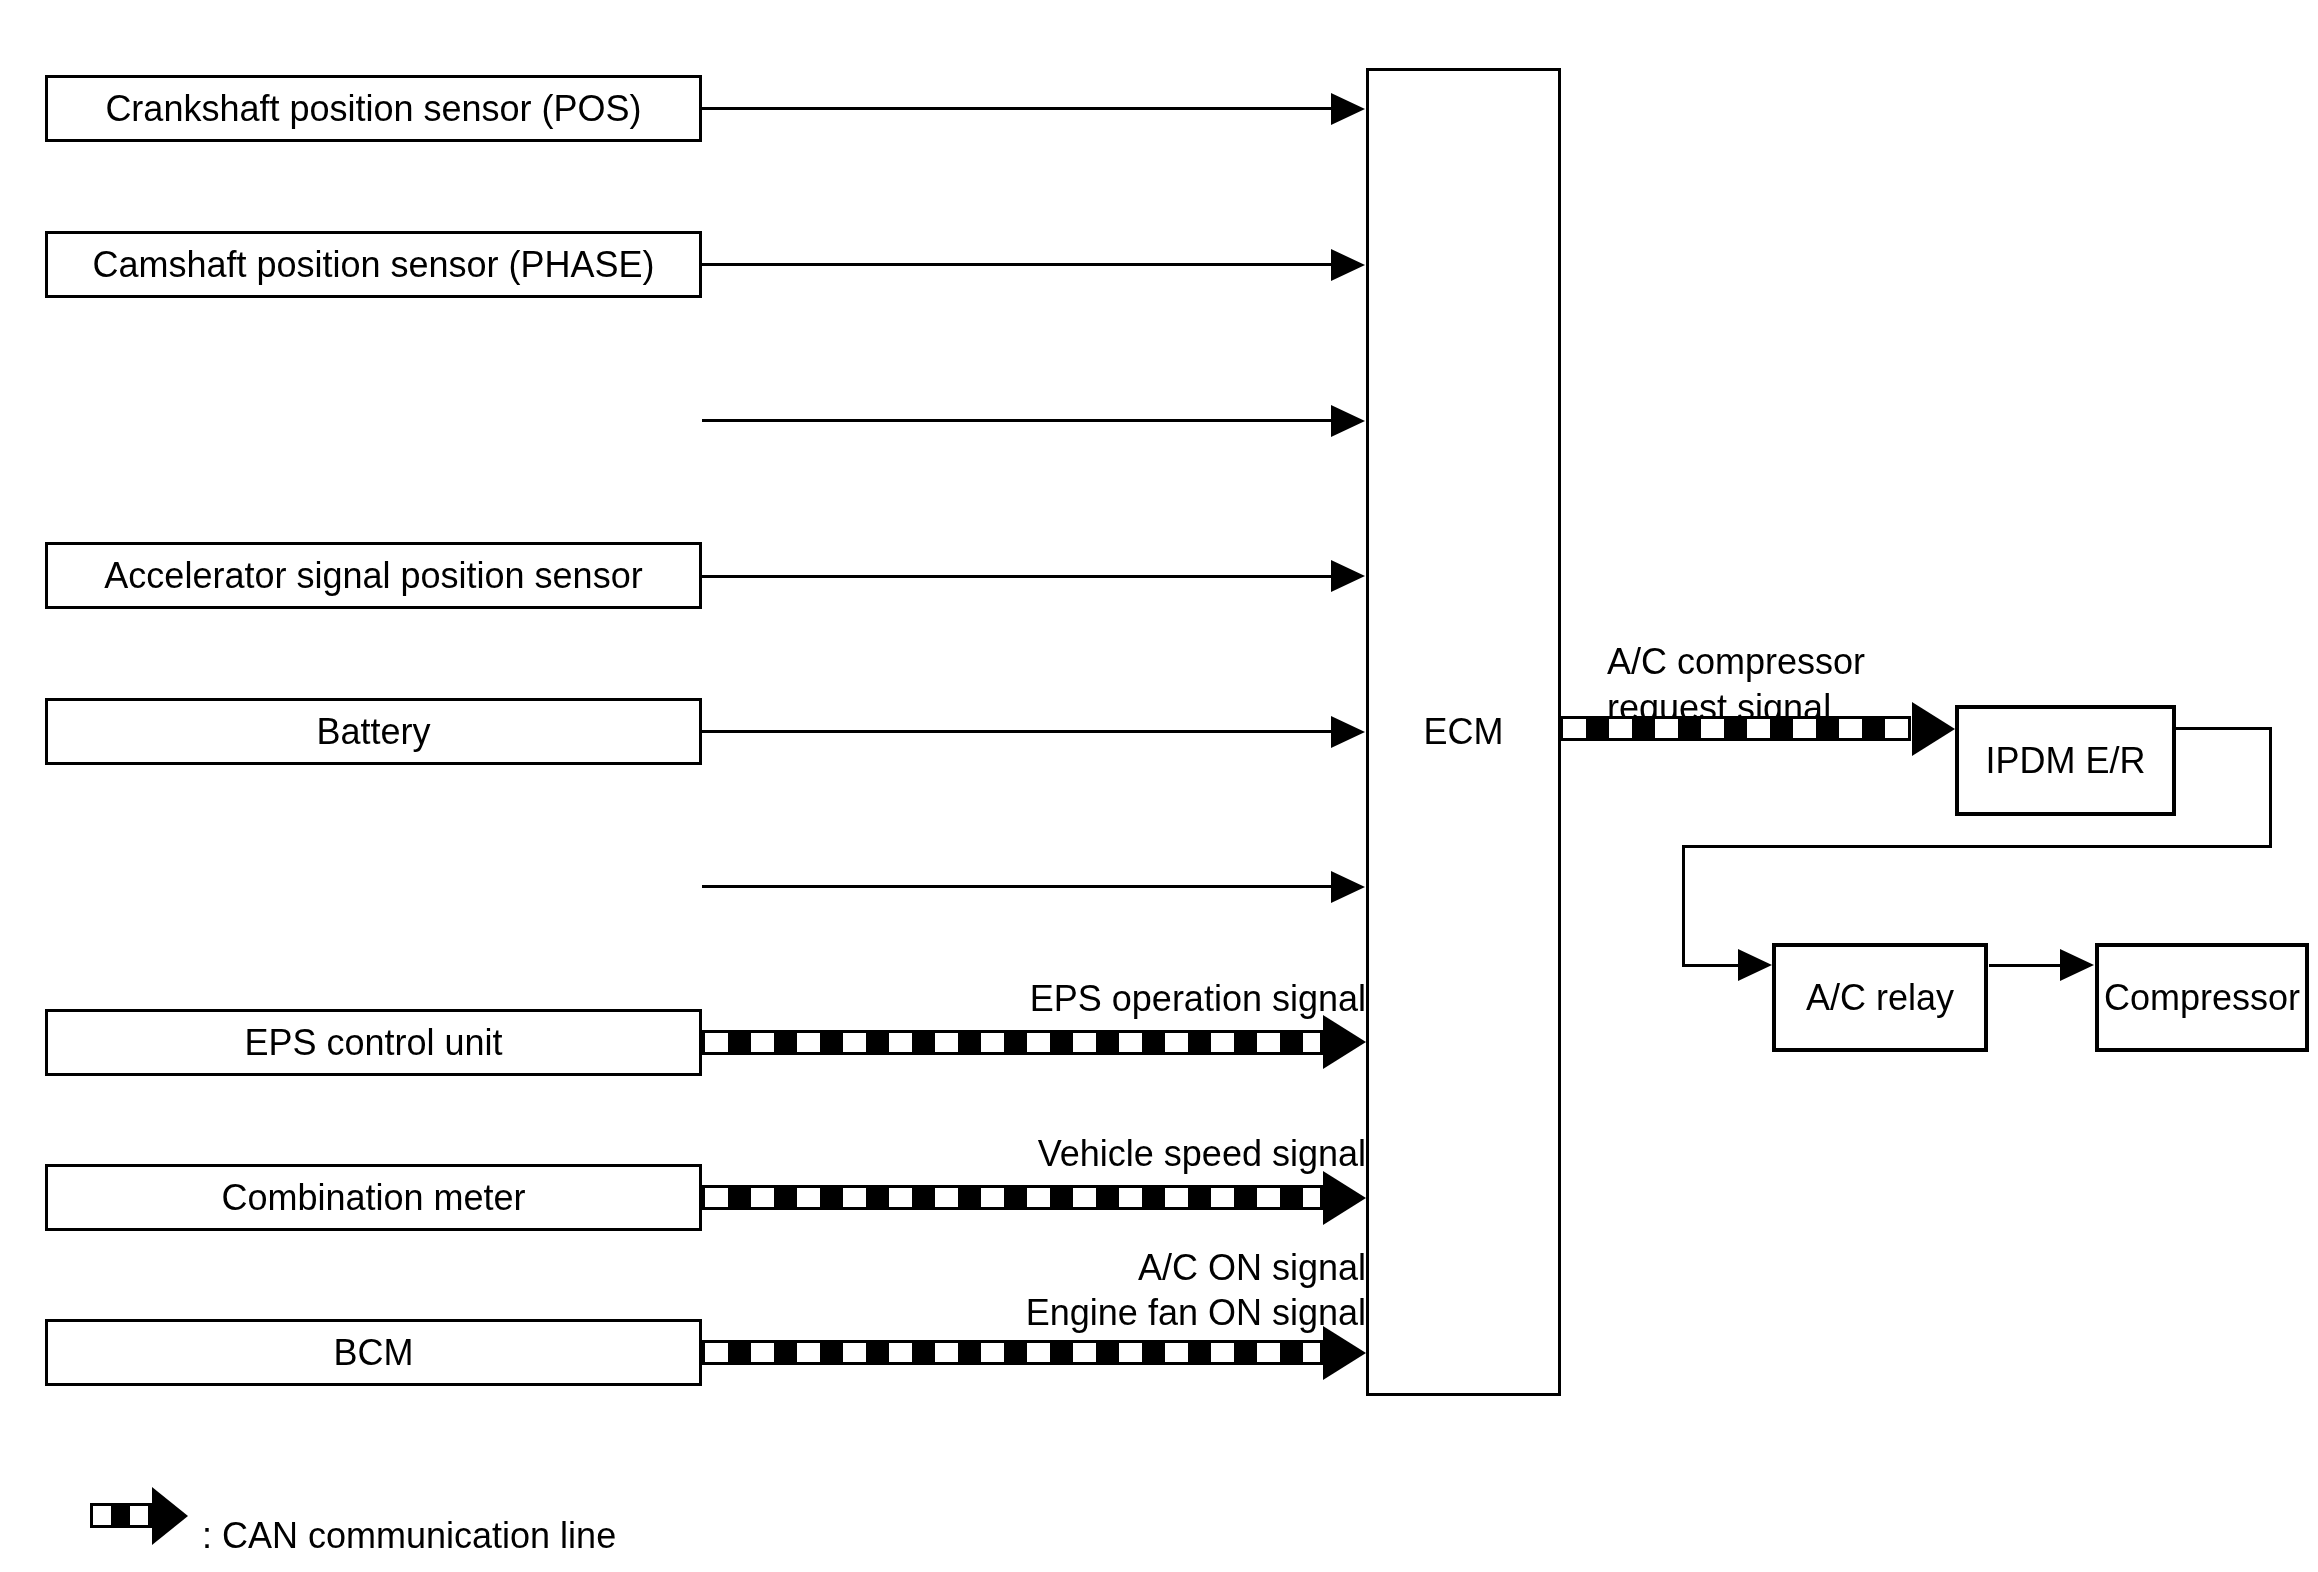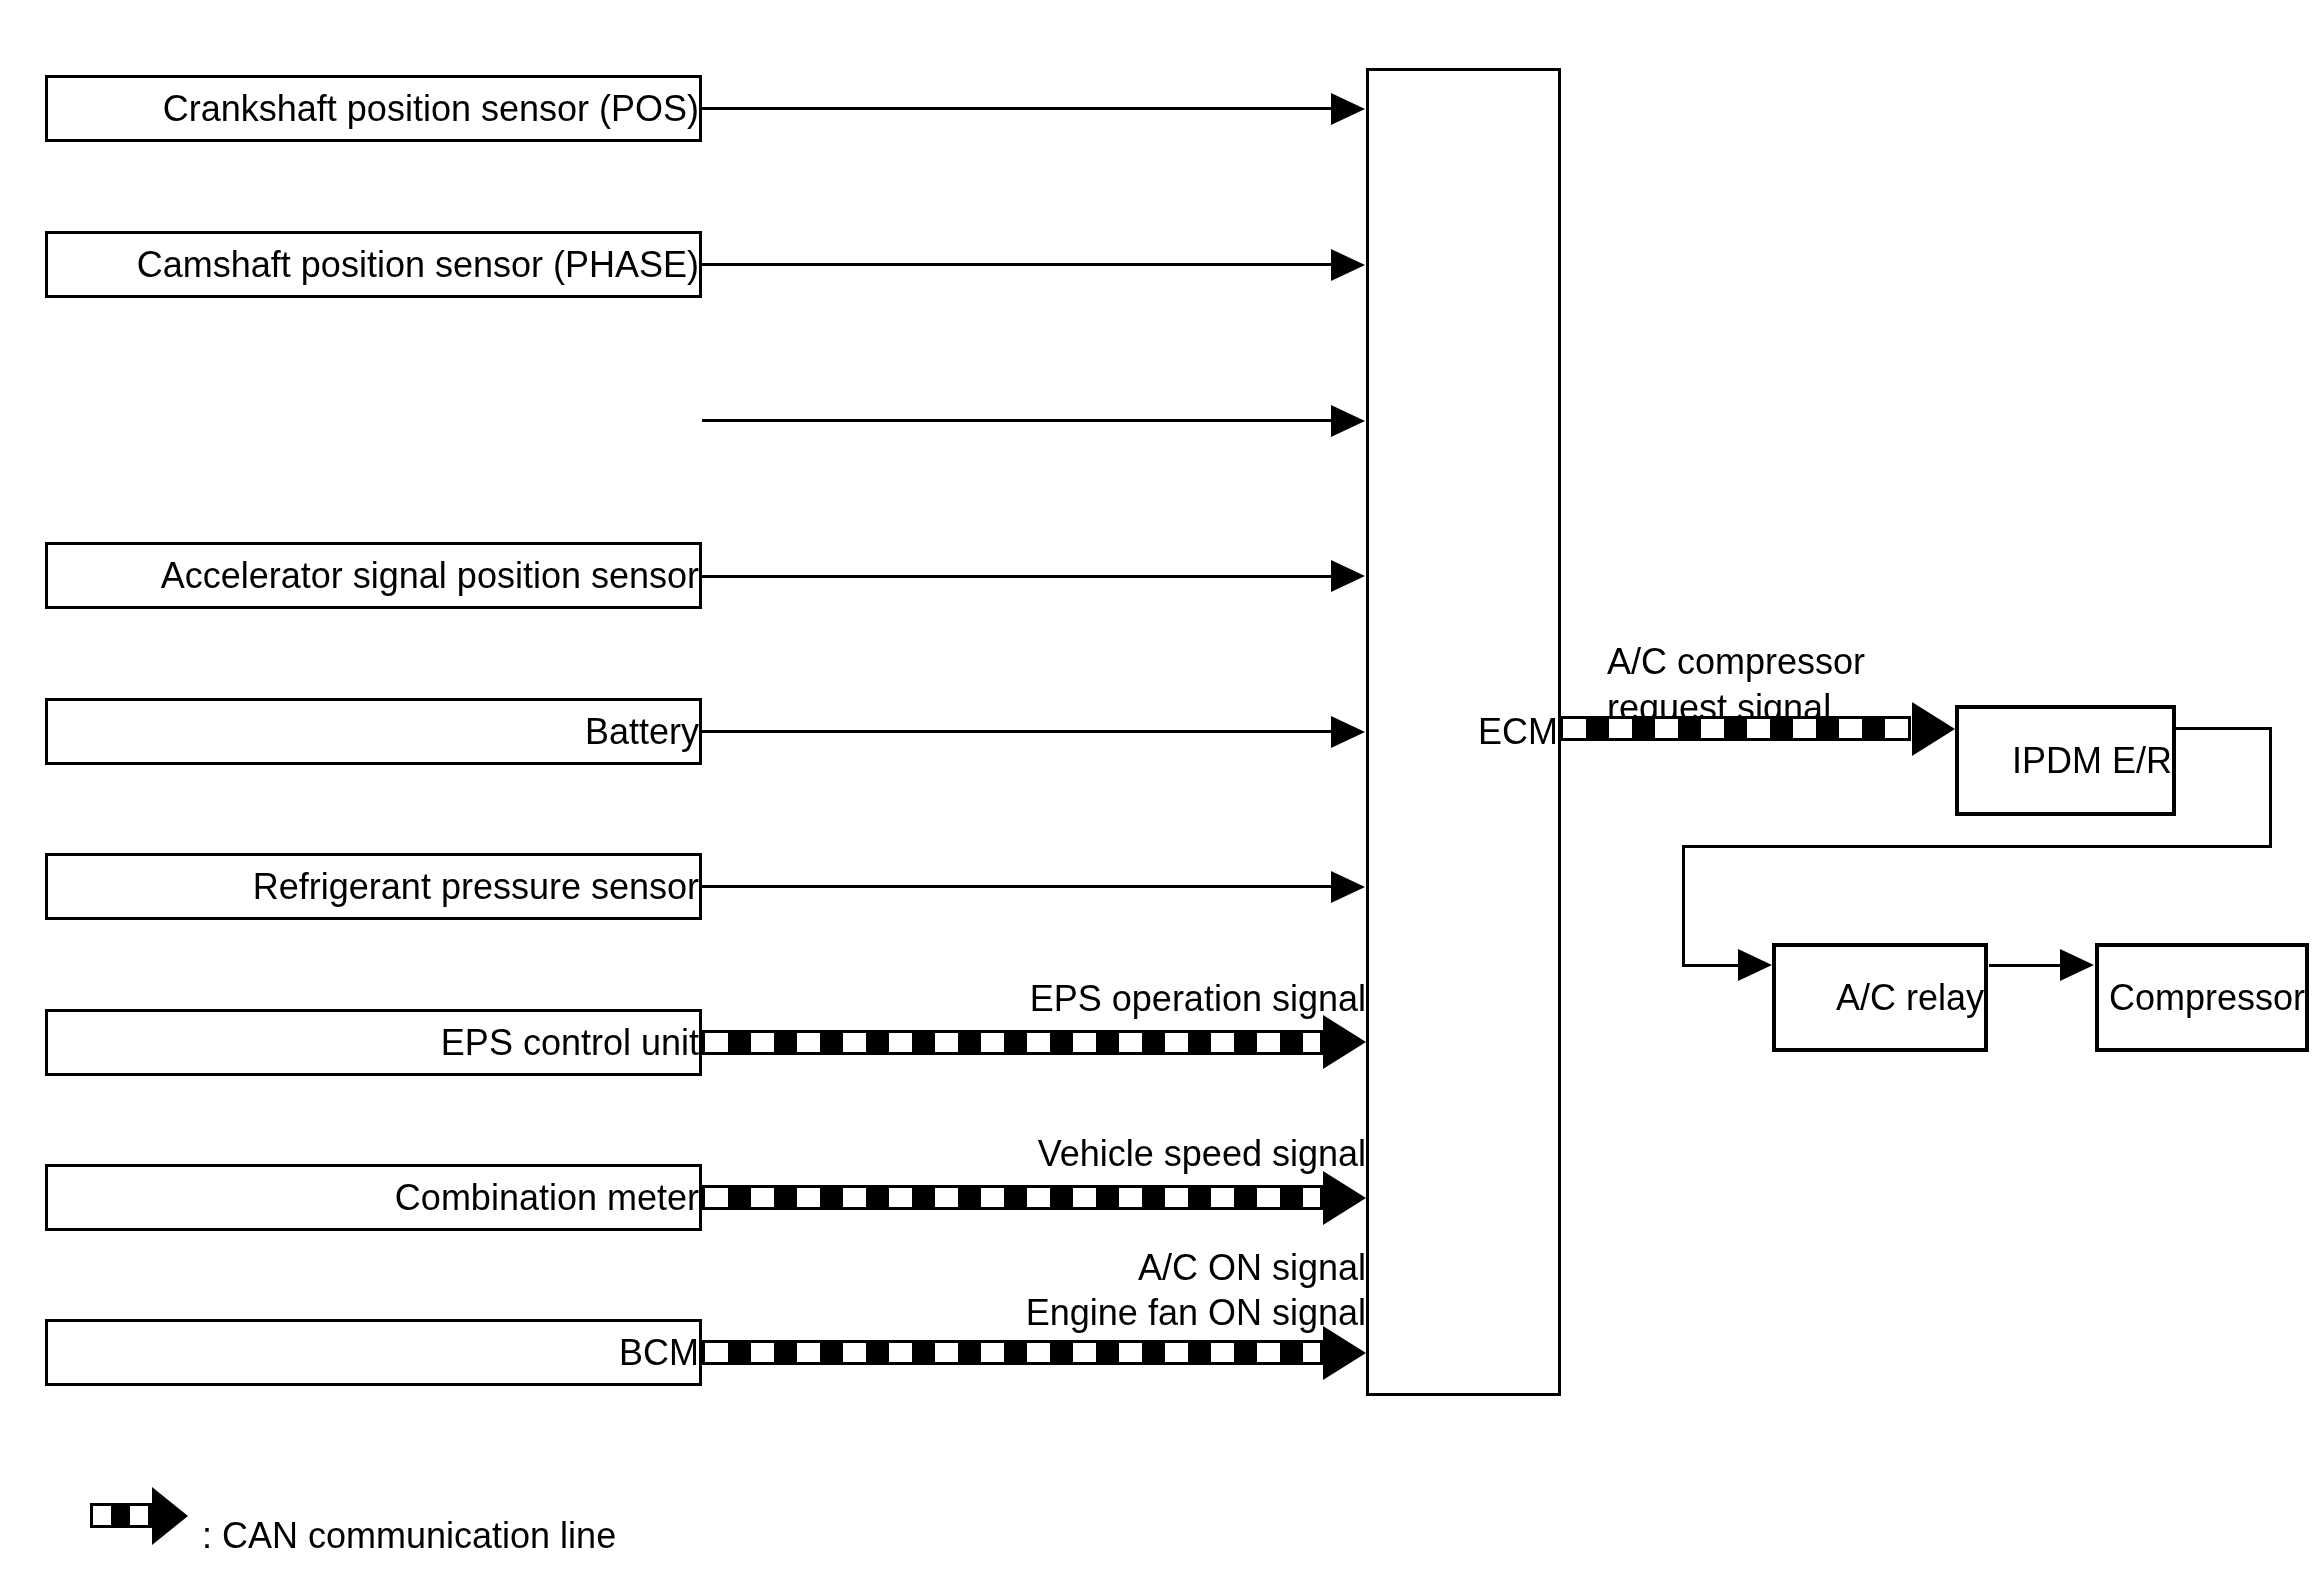--- a/index.html
+++ b/index.html
@@ -11,21 +11,21 @@
     height: 1573px;
     background: #ffffff;
     overflow: hidden;
   }
   .box {
     position: absolute;
     border: 3.4px solid #000;
     background: #fff;
     display: flex;
     align-items: center;
-    justify-content: flex-end;
+    justify-content: center;
     font-size: 36px;
     line-height: 1.1;
     text-align: center;
     white-space: nowrap;
   }
   .box.heavy { border-width: 4.6px; margin-top: 32px; }
   .hline { position: absolute; background: #000; height: 3.4px; }
   .vline { position: absolute; background: #000; width: 3.4px; }
   .tri { position: absolute; width: 0; height: 0; }
   .tri.solid {
@@ -79,23 +79,20 @@
     <span>Crankshaft position sensor (POS)</span>
   </div>
   <div class="box" style="left:45px; top:231px; width:657px; height:67px">
     <span>Camshaft position sensor (PHASE)</span>
   </div>
   <div class="box" style="left:45px; top:542px; width:657px; height:67px">
     <span>Accelerator signal position sensor</span>
   </div>
   <div class="box" style="left:45px; top:698px; width:657px; height:67px">
     <span>Battery</span>
-  </div>
-  <div class="box" style="left:45px; top:853px; width:657px; height:67px">
-    <span>Refrigerant pressure sensor</span>
   </div>
   <div class="box" style="left:45px; top:1009px; width:657px; height:67px">
     <span>EPS control unit</span>
   </div>
   <div class="box" style="left:45px; top:1164px; width:657px; height:67px">
     <span>Combination meter</span>
   </div>
   <div class="box" style="left:45px; top:1319px; width:657px; height:67px">
     <span>BCM</span>
   </div>

